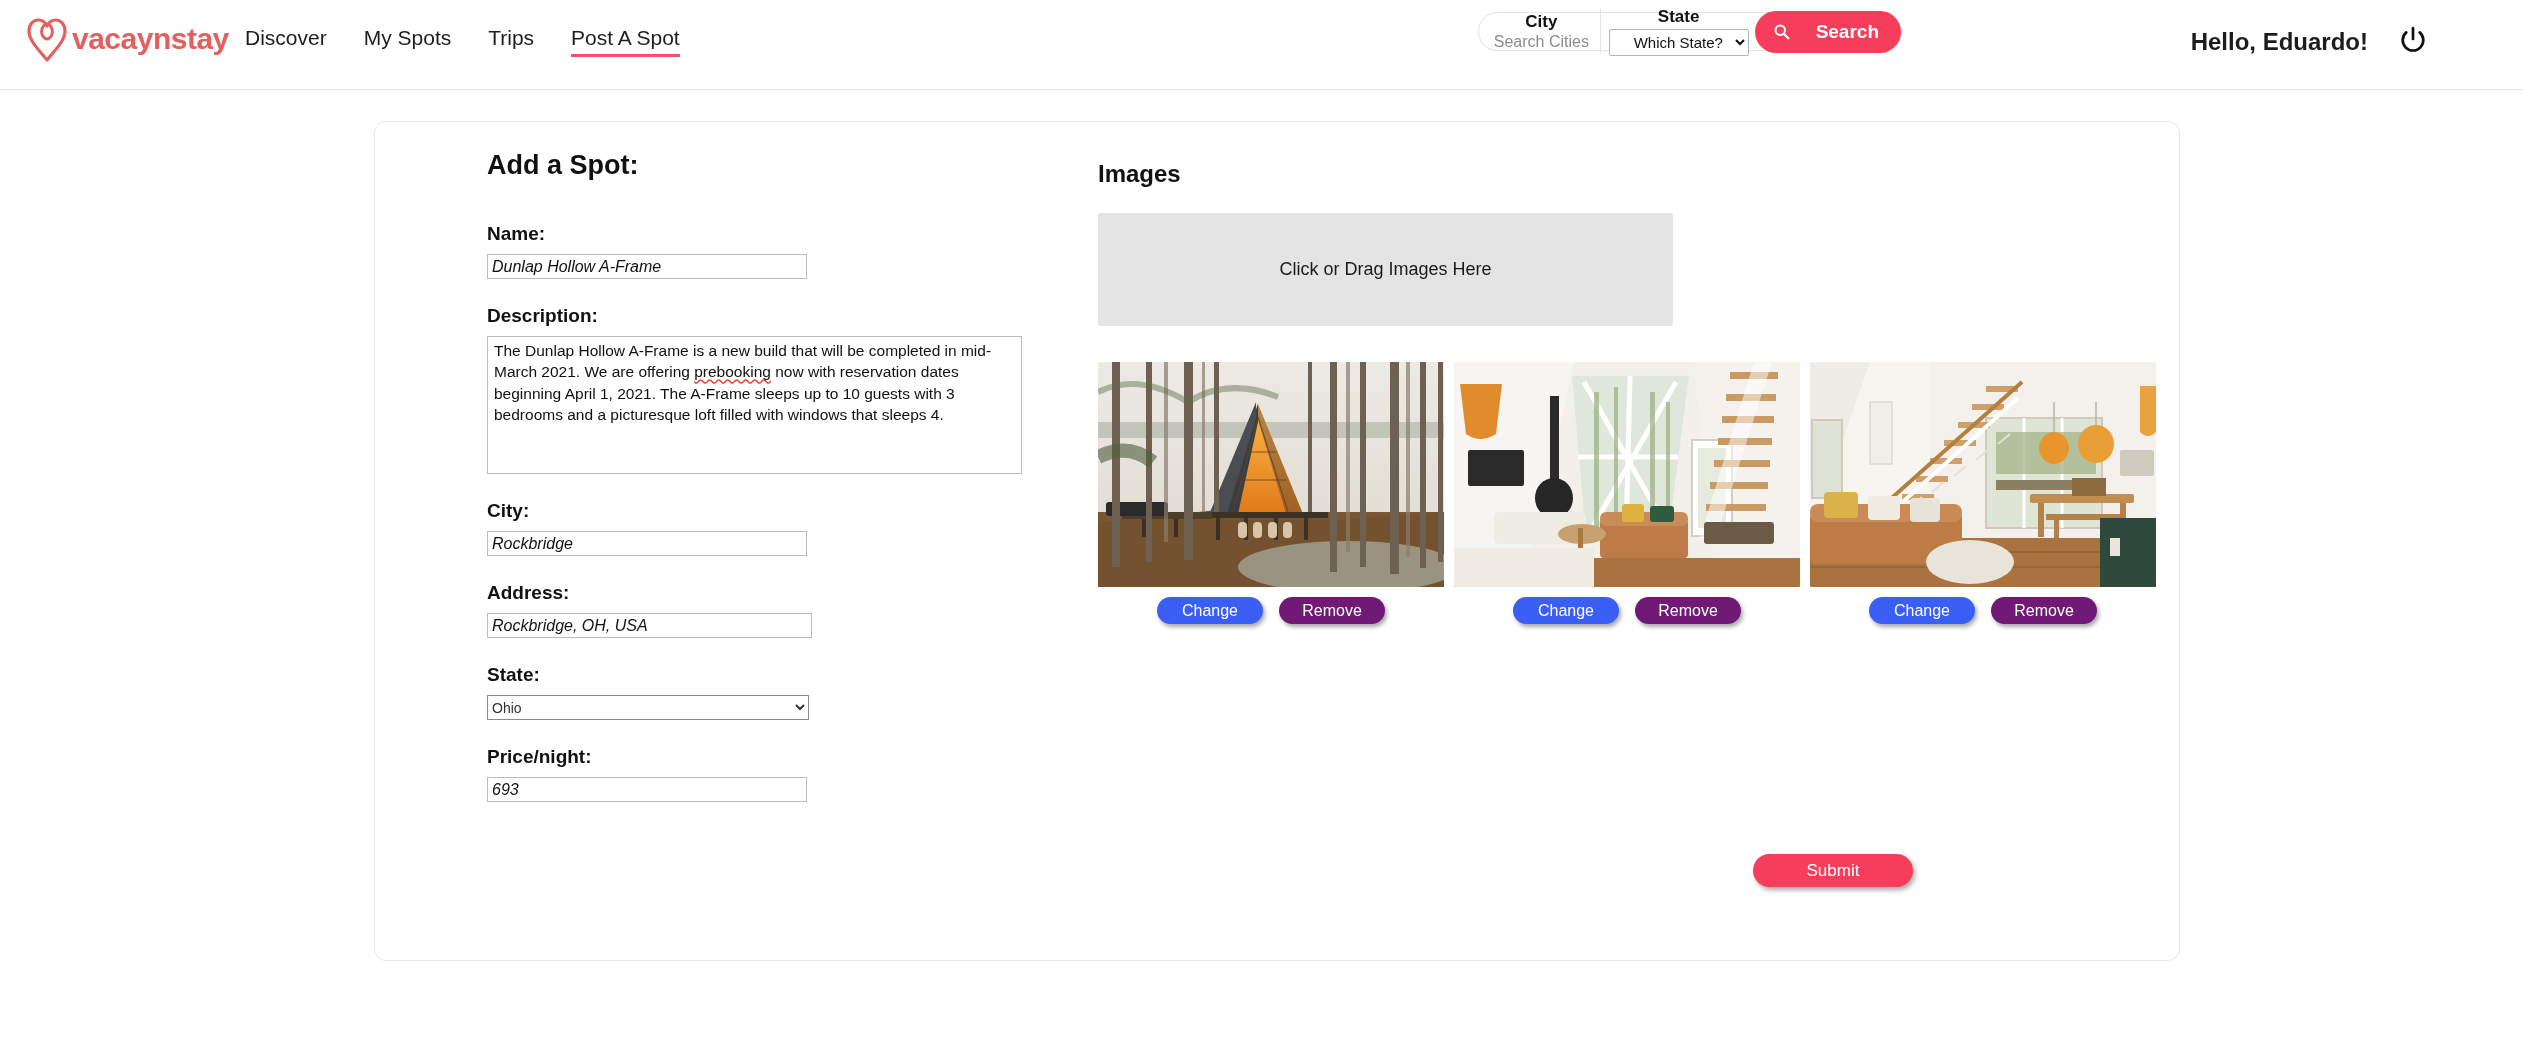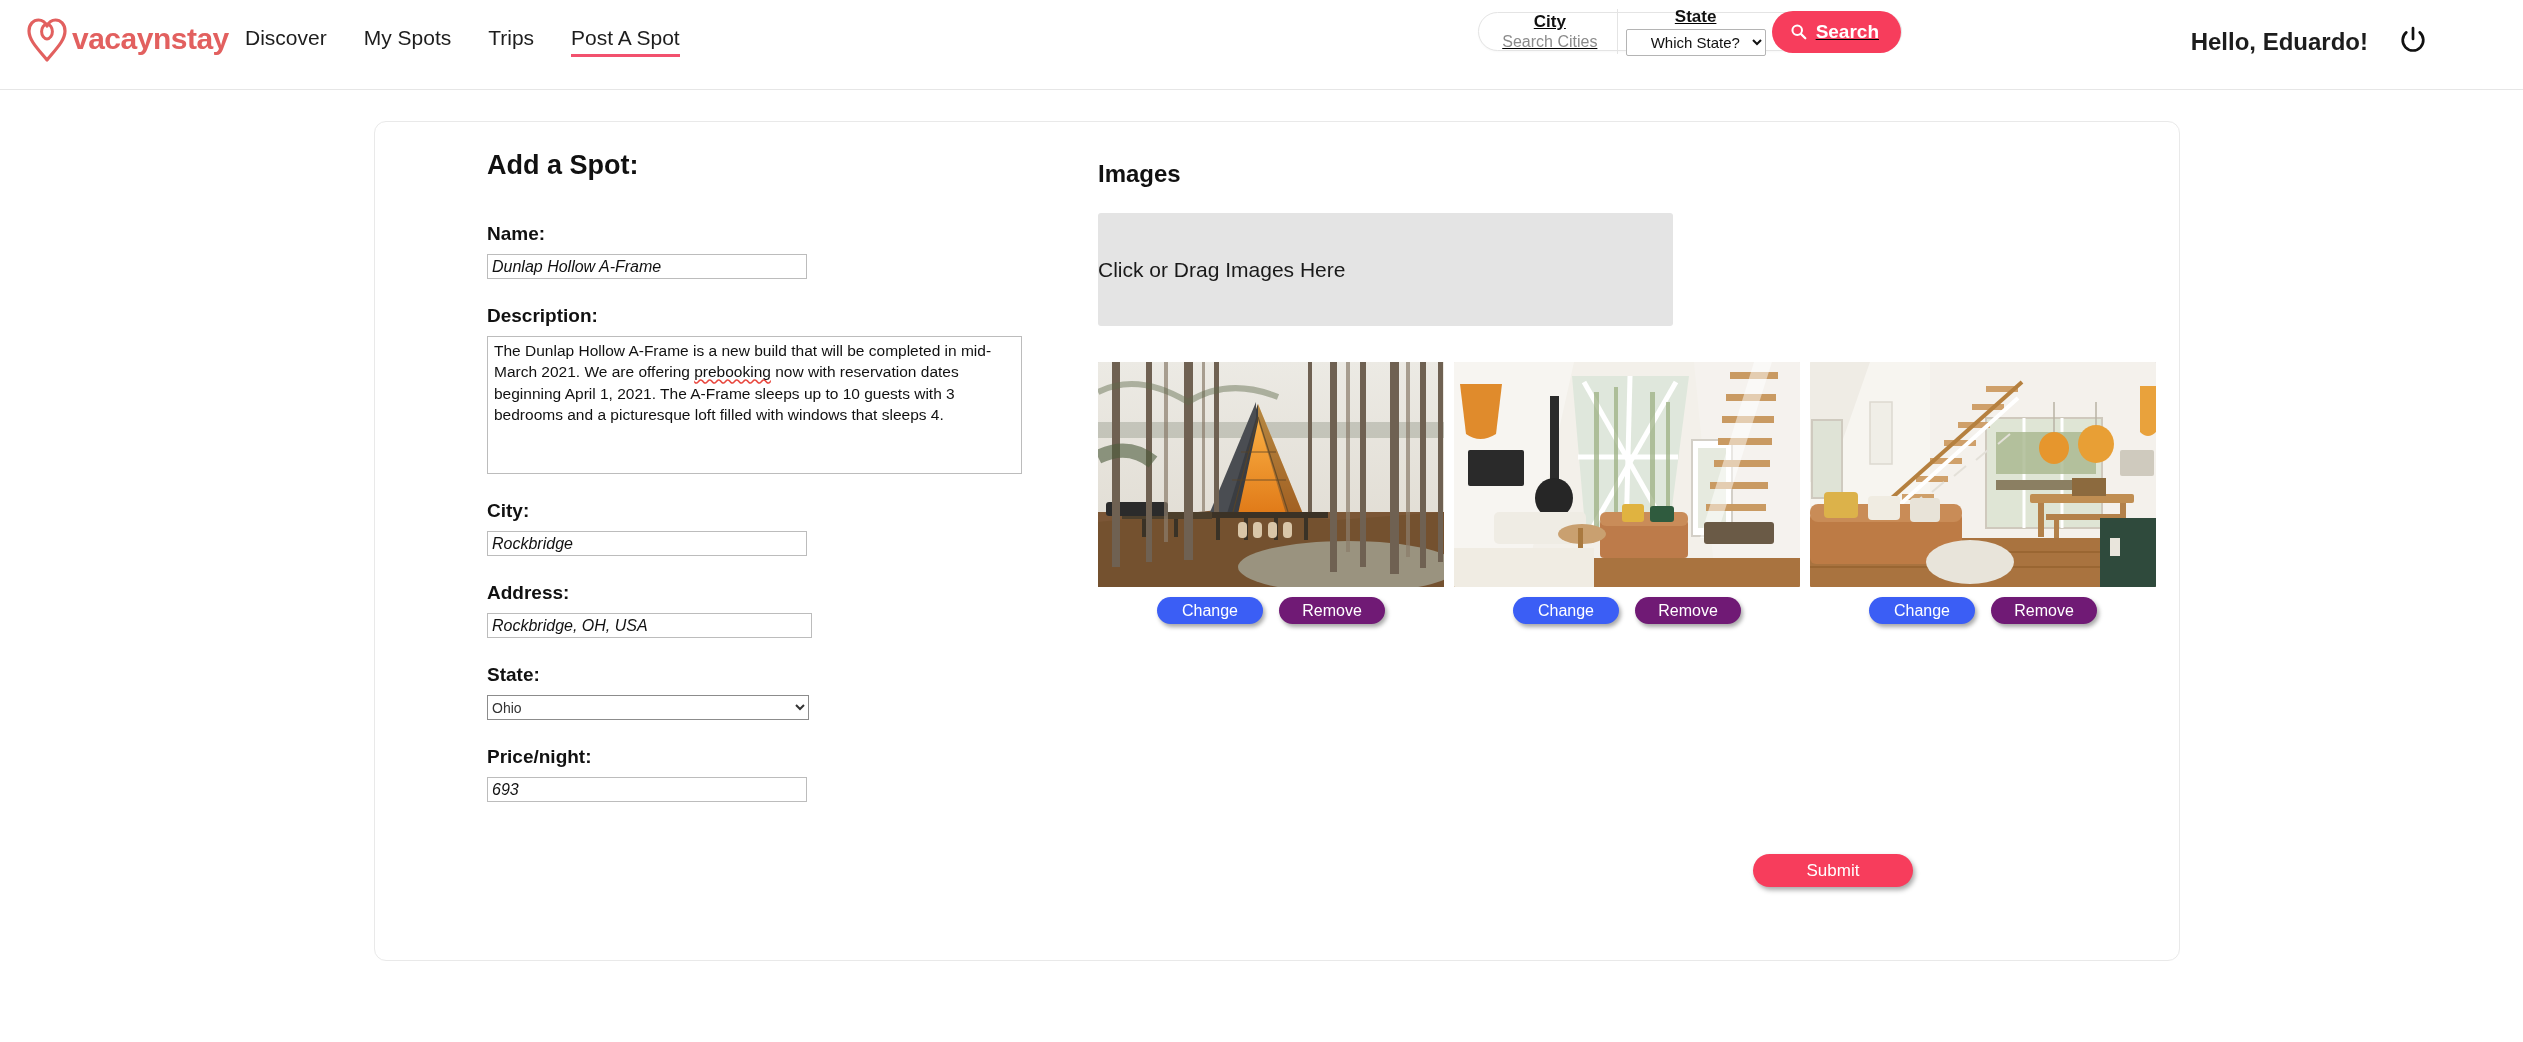--- a/index.html
+++ b/index.html
@@ -36,21 +36,20 @@
   }
   .nav a.active { border-bottom: 3px solid #f2516e; }
 
   .searchbar {
     position: absolute; left: 1478px; top: 12px;
     width: 424px; height: 39px;
     border: 1px solid #e4e4e4; border-radius: 30px;
     background: #fff;
     display: flex; align-items: center;
     box-shadow: 0 1px 2px rgba(0,0,0,0.03);
-    text-decoration: underline;
   }
   .sb-city {
     width: 155px; text-align: center;
     border-right: 1px solid #e4e4e4;
     padding: 2px 0 2px 0; margin-left: 4px;
   }
   .sb-city-label { font-size: 17px; font-weight: bold; color: #111; line-height: 1.25; }
   .sb-city-ph { font-size: 16px; color: #8b8b8b; line-height: 1.25; }
   .sb-state { width: 148px; text-align: center; padding-left: 8px; }
   .sb-state-label { font-size: 17px; font-weight: bold; color: #111; line-height: 1.2; }
@@ -60,21 +59,21 @@
     color: #111; border: 1px solid #b4b4b4; border-radius: 2px;
     background: #fff; padding-left: 20px;
   }
   .search-btn {
     margin-left: 6px;
     background: #f73d5c; color: #fff;
     border: none; border-radius: 26px;
     height: 42px; padding: 0 22px 0 18px;
     font-size: 19px; font-weight: bold;
     font-family: "Liberation Sans", sans-serif;
-    display: flex; align-items: center; gap: 9px;
+    display: flex; align-items: center; gap: 26px;
     cursor: pointer;
   }
   .mag { width: 17px; height: 17px; display: block; }
 
   .greet {
     position: absolute; right: 155px; top: 28px;
     font-size: 24px; font-weight: bold; color: #1d1d1d;
   }
   .power-btn {
     position: absolute; right: 95px; top: 25px;
@@ -121,22 +120,22 @@
     text-decoration: underline wavy #e8483f;
     text-decoration-skip-ink: none;
   }
 
   
   .img-col { position: absolute; left: 723px; top: 38px; width: 1055px; }
   .img-title { font-size: 24px; font-weight: bold; color: #111; margin-bottom: 25px; }
   .dropzone {
     width: 575px; height: 113px; background: #e4e4e4;
     border-radius: 3px;
-    display: flex; align-items: center; 
-    font-size: 21px; color: #1a1a1a;
+    display: flex; align-items: center; justify-content: center;
+    font-size: 18px; color: #1a1a1a;
     cursor: pointer;
   }
   .thumbs {
     margin-top: 36px;
     display: flex; gap: 10px;
   }
   .thumb { width: 346px; }
   .thumb-img {
     width: 346px; height: 225px; display: block;
     border-radius: 1px; overflow: hidden; background: #cfcfcf;

